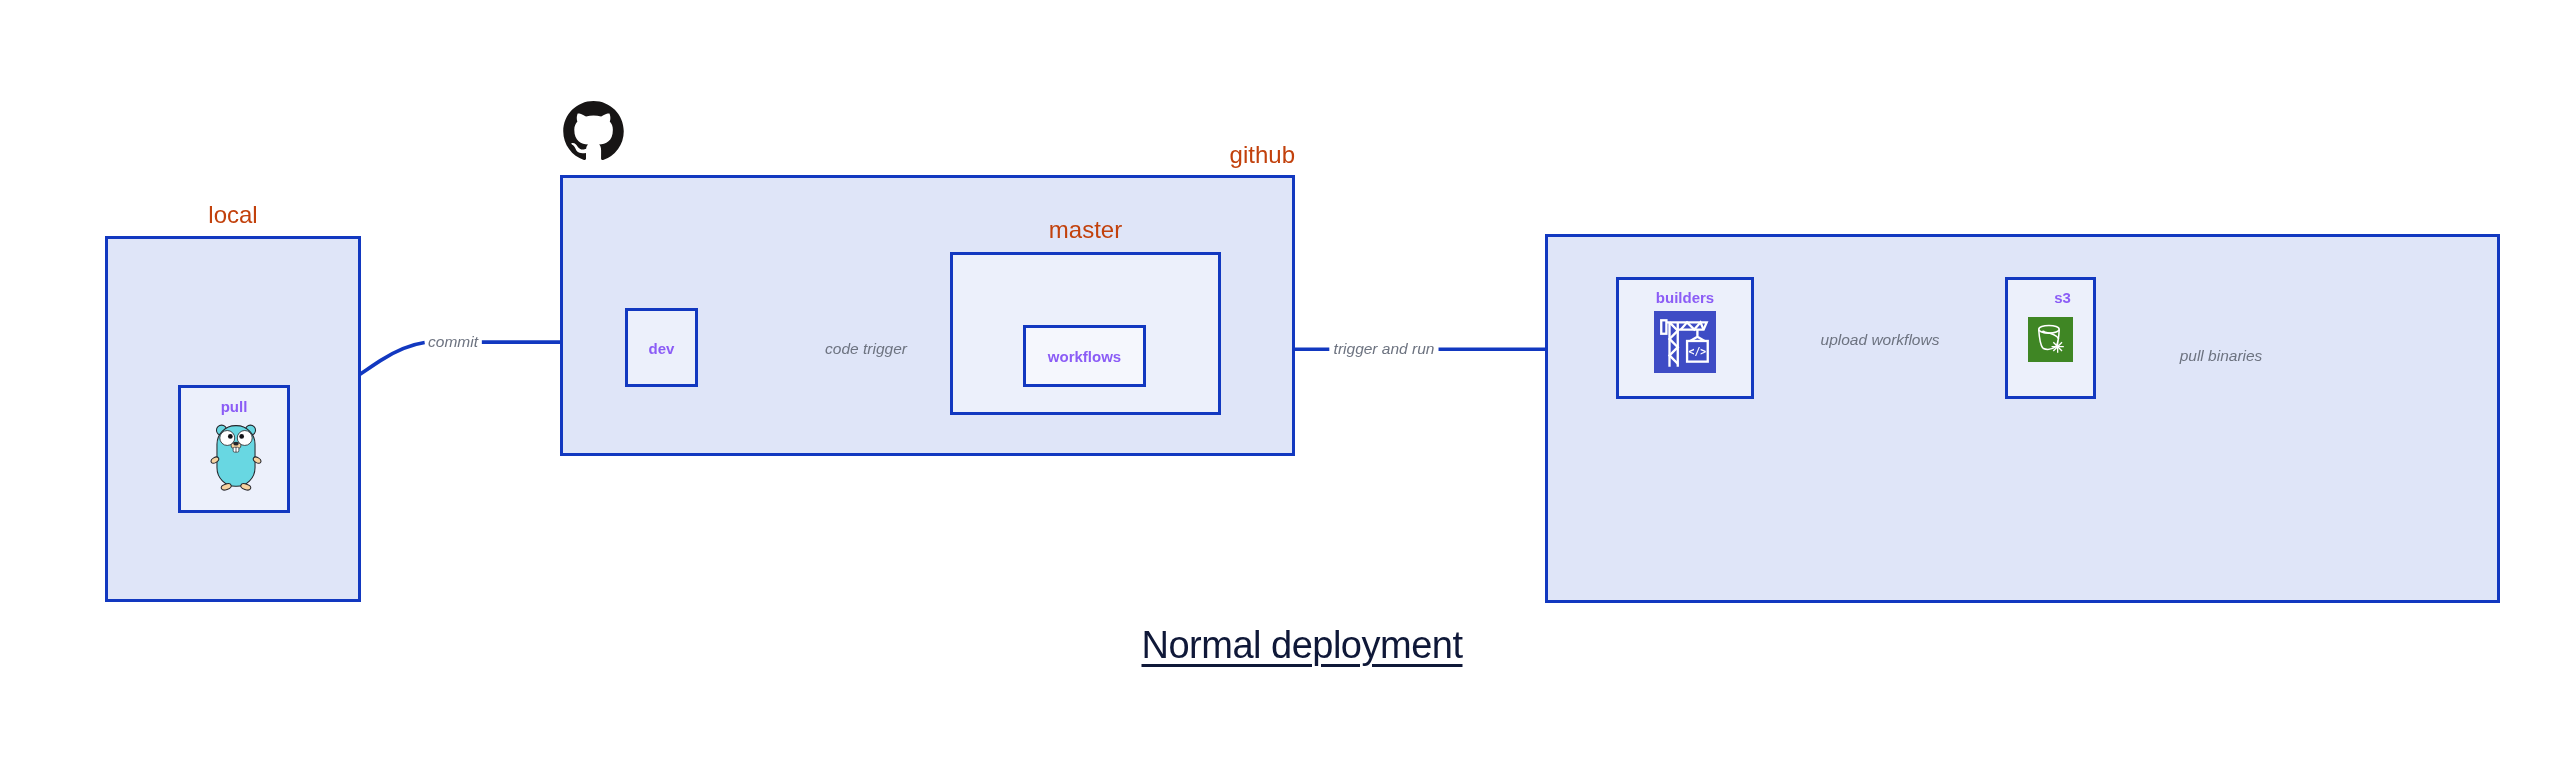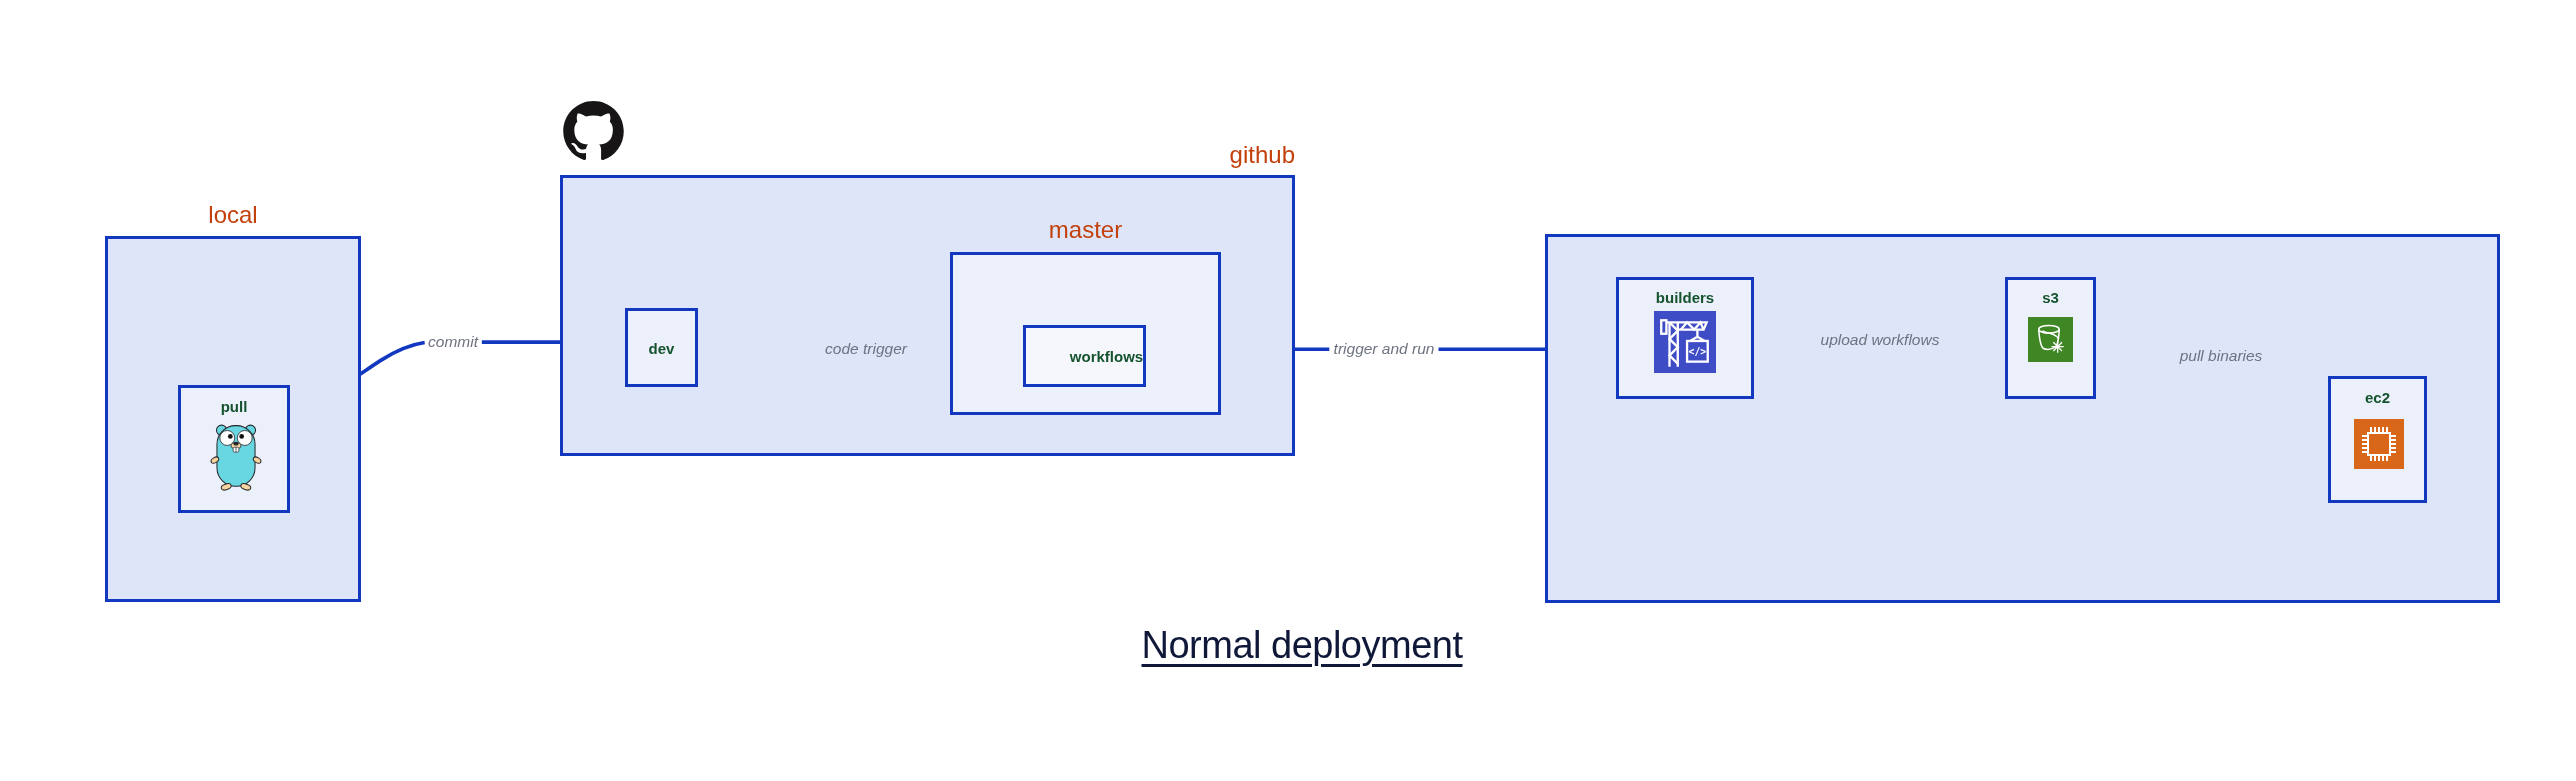--- a/index.html
+++ b/index.html
@@ -7,21 +7,21 @@
   #canvas{position:relative;width:2604px;height:781px;background:#ffffff;overflow:hidden;}
 
   .group-box{position:absolute;box-sizing:border-box;border:3.6px solid #1238c0;background:#dfe5f8;}
   .node-box{position:absolute;box-sizing:border-box;border:3.1px solid #1238c0;background:#ecf0fb;}
   .node-box.lvl3{background:#f5f7fd;}
 
   .group-label{position:absolute;color:#c2410c;font-size:24px;line-height:1;white-space:nowrap;}
   .center{text-align:center;}
   .right{text-align:right;}
 
-  .node-label{position:absolute;color:#14532d;font-size:15px;font-weight:bold;line-height:1;width:100%;text-align:center;white-space:nowrap;}
+  .node-label{position:absolute;color:#8b5cf6;font-size:15px;font-weight:bold;line-height:1;width:100%;text-align:center;white-space:nowrap;}
   .node-label.mid{top:50%;transform:translateY(-50%);}
 
   .edge-label{position:absolute;transform:translate(-50%,-50%);color:#6d7380;font-size:15.5px;font-style:italic;white-space:nowrap;line-height:1;}
 
   .icon{position:absolute;}
 
   #title{position:absolute;left:0;top:624px;width:2604px;text-align:center;color:#0f1838;
          font-size:38px;letter-spacing:-0.5px;
          text-decoration:underline;text-decoration-thickness:3.1px;text-underline-offset:6.2px;}
 
@@ -95,21 +95,21 @@
         <rect x="44.5" y="51" width="11" height="9.5" rx="2.5" fill="#ffffff"></rect>
         <line x1="50" y1="51" x2="50" y2="60.5"></line>
       </g>
     </svg>
   </div>
 
   <div class="node-box" style="left:625px;top:308px;width:73px;height:79px;">
     <div class="node-label mid">dev</div>
   </div>
 
-  <div class="node-box lvl3" style="left:1023px;top:325px;width:123px;height:62px;padding-left:22px;">
+  <div class="node-box lvl3" style="left:1023px;top:325px;width:123px;height:62px;">
     <div class="node-label mid">workflows</div>
   </div>
 
   <div class="node-box" style="left:1616px;top:277px;width:138px;height:122px;">
     <div class="node-label" style="top:10.3px;">builders</div>
     <svg class="icon" style="left:35px;top:31px;" width="62" height="62" viewBox="0 0 120 120">
       <rect x="0" y="0" width="120" height="120" fill="#3e4cc5"></rect>
       <g stroke="#ffffff" stroke-width="4.5" fill="none">
         <rect x="14" y="18" width="10" height="26"></rect>
         <path d="M30 22 V108 M46 22 V108"></path>
@@ -117,51 +117,38 @@
         <path d="M24 22 H102 L96 36 H46"></path>
         <path d="M52 36 L64 22 L78 36 L90 22 L96 36"></path>
         <path d="M84 36 V50 M84 50 L70 58 M84 50 L98 58"></path>
         <rect x="64" y="58" width="40" height="40"></rect>
       </g>
       <text x="84" y="85" fill="#ffffff" font-size="19" font-weight="bold" text-anchor="middle" font-family="DejaVu Sans Mono, monospace">&lt;/&gt;</text>
     </svg>
   </div>
 
   <div class="node-box" style="left:2005px;top:277px;width:91px;height:122px;">
-    <div class="node-label" style="top:10.3px;">s3</div>
+    <div class="node-label" style="top:10.3px;padding-left:12px;">s3</div>
     <svg class="icon" style="left:20px;top:37px;" width="45" height="45" viewBox="0 0 88 88">
       <rect x="0" y="0" width="88" height="88" fill="#3f8624"></rect>
       <g stroke="#ffffff" stroke-width="3" fill="none">
         <ellipse cx="41" cy="24" rx="20" ry="7.5"></ellipse>
         <path d="M21 25 C22 40 25 56 29 61"></path>
         <path d="M61 25 C60.5 38 58 52 55 58"></path>
         <path d="M29 61 Q41 67 55 58"></path>
         <path d="M30 29 Q57 34 60 43"></path>
       </g>
       <circle cx="30" cy="29" r="2.8" fill="#ffffff"></circle>
       <g stroke="#ffffff" stroke-width="2.6" fill="none">
         <path d="M58 46 V70 M46 58 H70"></path>
         <path d="M49.5 49.5 L66.5 66.5 M66.5 49.5 L49.5 66.5"></path>
       </g>
     </svg>
   </div>
 
-  <div class="node-box" style="left:2328px;top:376px;width:99px;height:127px;">
-    <div class="node-label" style="top:11.3px;">ec2</div>
-    <svg class="icon" style="left:23px;top:40px;" width="50" height="50" viewBox="0 0 100 100">
-      <rect x="0" y="0" width="100" height="100" fill="#d9671a"></rect>
-      <g stroke="#ffffff" stroke-width="4" fill="none">
-        <rect x="28" y="28" width="44" height="44"></rect>
-        <path d="M34 16 V28 M42 16 V28 M50 16 V28 M58 16 V28 M66 16 V28"></path>
-        <path d="M34 72 V84 M42 72 V84 M50 72 V84 M58 72 V84 M66 72 V84"></path>
-        <path d="M16 34 H28 M16 42 H28 M16 50 H28 M16 58 H28 M16 66 H28"></path>
-        <path d="M72 34 H84 M72 42 H84 M72 50 H84 M72 58 H84 M72 66 H84"></path>
-      </g>
-    </svg>
-  </div>
 
   <div class="edge-label" style="left:453px;top:342px;">commit</div>
   <div class="edge-label" style="left:866px;top:349px;">code trigger</div>
   <div class="edge-label" style="left:1384px;top:349px;">trigger and run</div>
   <div class="edge-label" style="left:1880px;top:340px;">upload workflows</div>
   <div class="edge-label" style="left:2221px;top:356px;">pull binaries</div>
 
   <div id="title">Normal deployment</div>
 
 </div>

